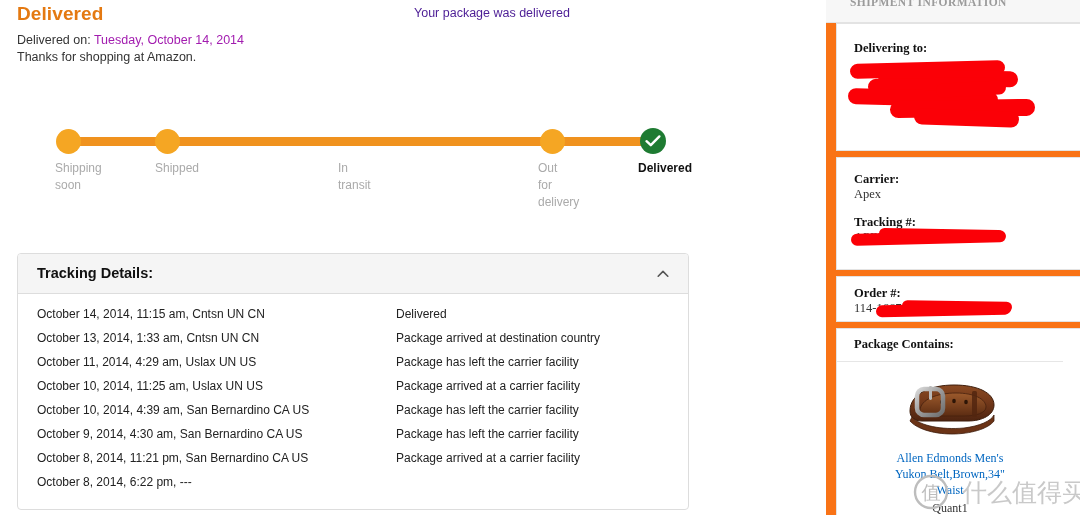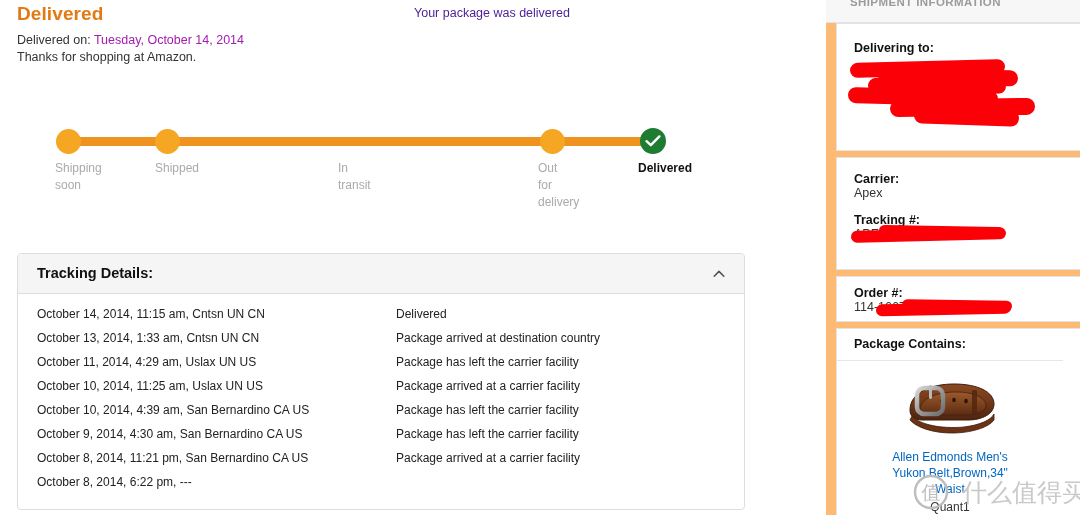--- a/index.html
+++ b/index.html
@@ -96,21 +96,21 @@
   }
   .track-label.current {
     color: #111111;
     font-weight: bold;
   }
 
   
   #details {
     position: absolute;
     left: 17px; top: 253px;
-    width: 728px;
+    width: 672px;
     border: 1px solid #dddddd;
     border-radius: 4px;
     background: #ffffff;
     box-sizing: border-box;
   }
   #details-header {
     position: relative;
     height: 39px;
     background: #F5F5F5;
     border-bottom: 1px solid #dddddd;
@@ -146,21 +146,22 @@
     position: absolute;
     left: 378px; top: 4px;
     white-space: nowrap;
   }
 
   
   #sidebar {
     position: absolute;
     left: 826px; top: 0;
     width: 254px; height: 515px;
-    background: #fdba74;
+    background: #f97316;
+    font-family: Liberation Serif, serif;
   }
   .sb-header {
     position: absolute;
     left: 0; top: 0;
     width: 254px; height: 22px;
     background: #F7F7F7;
     border-bottom: 1px solid #e3e3e3;
   }
   .sb-header-text {
     position: absolute;

